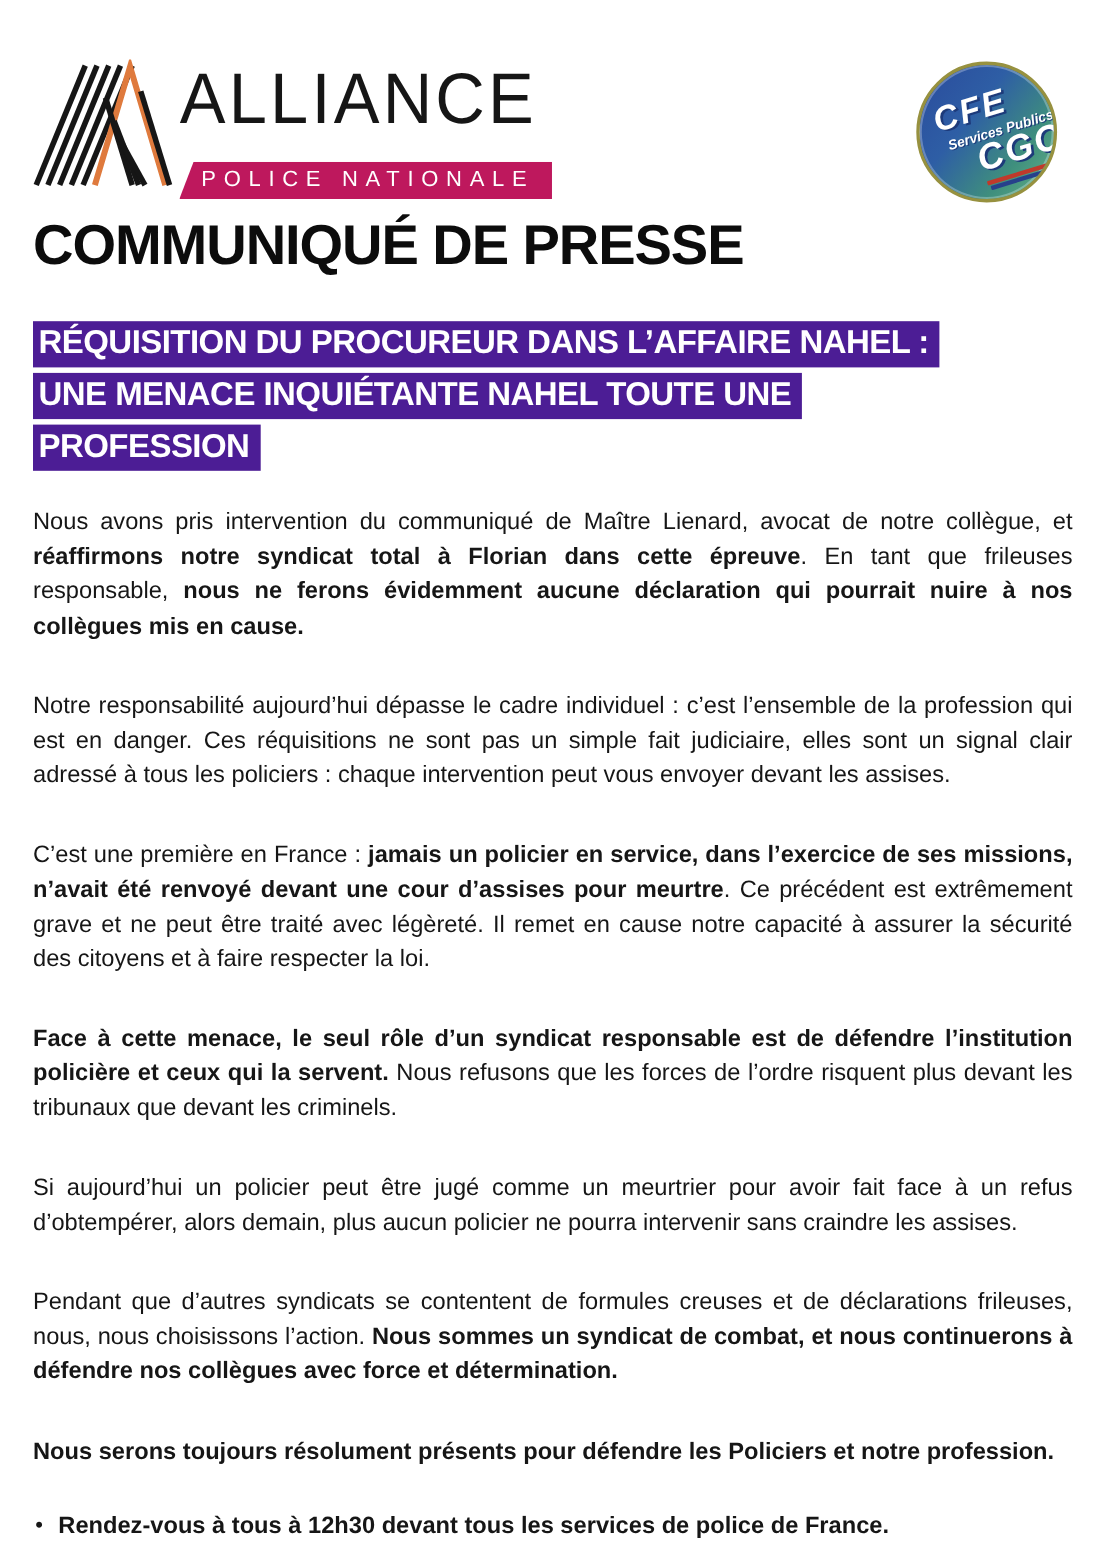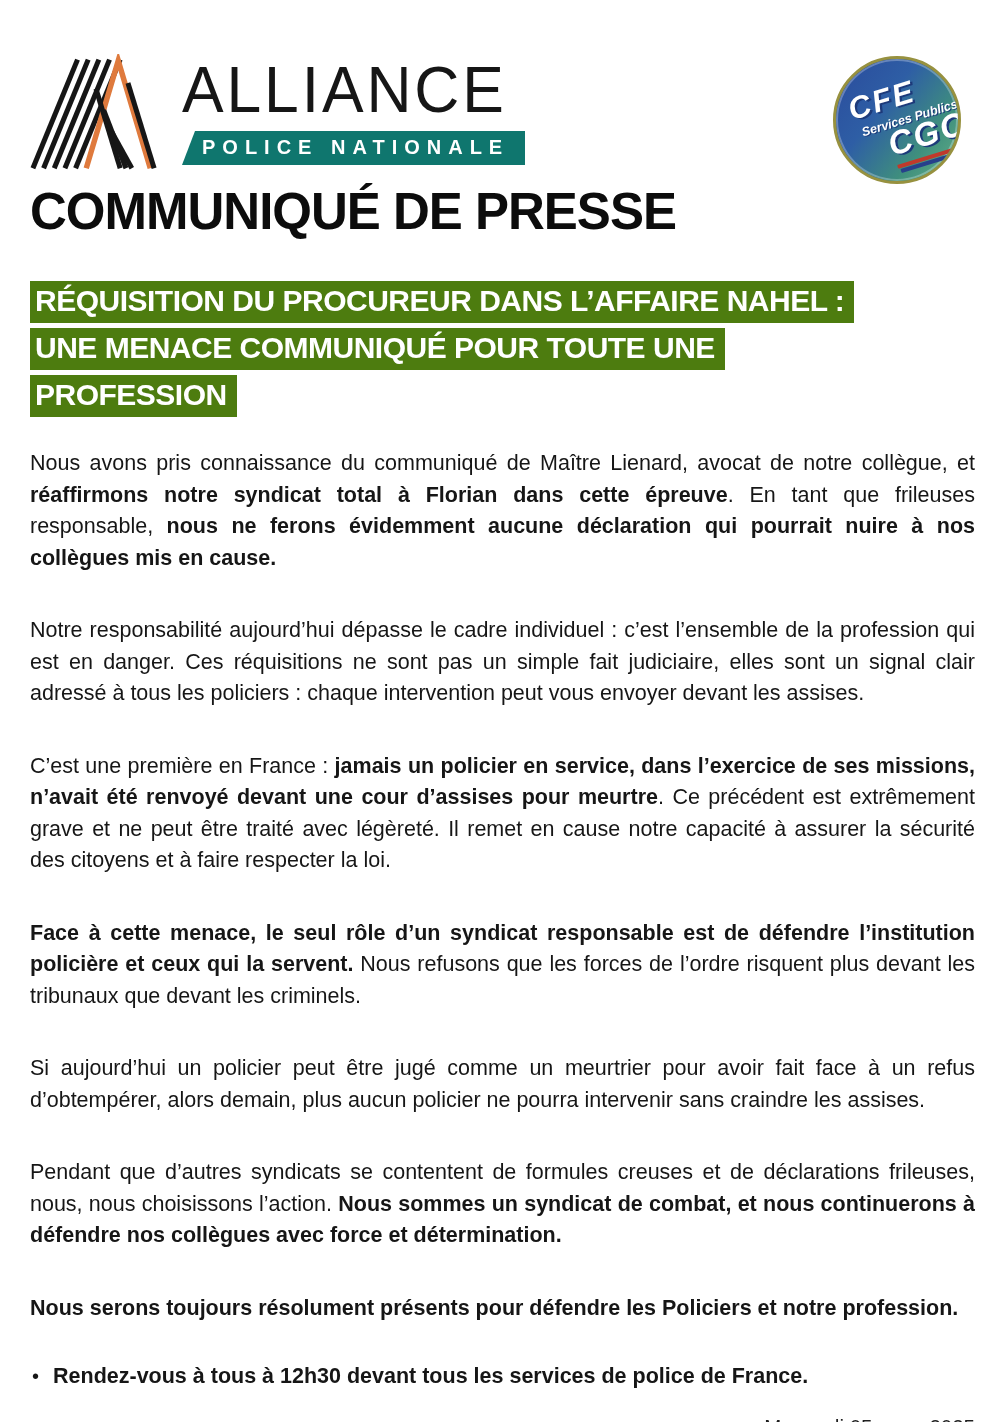--- a/index.html
+++ b/index.html
@@ -5,31 +5,31 @@
   html,body{margin:0;padding:0;background:#ffffff;}
   body{
     width:1005px;height:1422px;overflow:hidden;
     font-family:"Liberation Sans","DejaVu Sans",sans-serif;
     color:#111;position:relative;
   }
   .page{padding:0 30px;}
 
   
   .header{position:relative;padding-top:54px;}
-  .logo-row{display:flex;align-items:flex-start;gap:24px;}
+  .logo-row{display:flex;align-items:flex-start;gap:5px;text-align:right;}
   .logo-mark{width:128px;height:116px;flex:0 0 auto;}
   .logo-text-col{display:flex;flex-direction:column;margin-top:6px;}
   .wordmark{
     font-size:65px;line-height:60px;font-weight:400;color:#161616;
     letter-spacing:3px;transform:scaleX(0.96);transform-origin:left;
   }
   .pn-banner{
-    margin-top:11px;width:fit-content;
-    background:#0f766e;color:#ffffff;
-    font-size:20px;font-weight:700;letter-spacing:7px;
+    margin-top:27px;width:fit-content;
+    background:#be185d;color:#ffffff;
+    font-size:20px;font-weight:400;letter-spacing:7px;
     padding:5px 16px 6px 20px;
     clip-path:polygon(13px 0,100% 0,100% 100%,0 100%);
   }
   
   .badge{
     position:absolute;top:56px;right:14px;width:122px;height:122px;
     border-radius:50%;
     background:linear-gradient(128deg,#2b4f9e 8%,#2e5ea5 38%,#3f8f7d 72%,#66b289 100%);
     border:3px solid #97913f;
     box-shadow:inset 0 0 0 2px rgba(255,255,255,.28);
@@ -56,21 +56,21 @@
   .badge-line-blue{background:#27408b;left:50px;top:109px;}
 
   .doc-type{
     margin:12px 0 0 0;
     font-size:51px;font-weight:700;letter-spacing:-1px;color:#0c0c0c;
   }
 
   
   .headline{margin-top:40px;}
   .headline .bar{
-    display:inline-block;background:#4d7c0f;color:#ffffff;
+    display:inline-block;background:#4c1d95;color:#ffffff;
     font-size:30px;font-weight:700;letter-spacing:-0.5px;
     padding:3px 10px 5px 5px;margin-bottom:5px;
     white-space:nowrap;
   }
 
   
   .body-text{margin-top:26px;}
   .body-text p{
     margin:0 0 41px 0;
     font-size:21.5px;line-height:31.5px;color:#161616;
@@ -126,26 +126,26 @@
         <span class="badge-line-red"></span>
         <span class="badge-line-blue"></span>
       </div>
     </div>
 
     <h1 class="doc-type">COMMUNIQUÉ DE PRESSE</h1>
   </div>
 
   <div class="headline">
     <div><span class="bar">RÉQUISITION DU PROCUREUR DANS L’AFFAIRE NAHEL :</span></div>
-    <div><span class="bar">UNE MENACE COMMUNIQUÉ POUR TOUTE UNE</span></div>
+    <div><span class="bar">UNE MENACE INQUIÉTANTE NAHEL TOUTE UNE</span></div>
     <div><span class="bar">PROFESSION</span></div>
   </div>
 
   <div class="body-text">
-    <p><span>Nous avons pris connaissance du communiqué de Maître Lienard, avocat de notre collègue, et </span><span class="b">réaffirmons notre syndicat total à Florian dans cette épreuve</span><span>. En tant que frileuses responsable, </span><span class="b">nous ne ferons évidemment aucune déclaration qui pourrait nuire à nos collègues mis en cause.</span></p>
+    <p><span>Nous avons pris intervention du communiqué de Maître Lienard, avocat de notre collègue, et </span><span class="b">réaffirmons notre syndicat total à Florian dans cette épreuve</span><span>. En tant que frileuses responsable, </span><span class="b">nous ne ferons évidemment aucune déclaration qui pourrait nuire à nos collègues mis en cause.</span></p>
     <p><span>Notre responsabilité aujourd’hui dépasse le cadre individuel : c’est l’ensemble de la profession qui est en danger. Ces réquisitions ne sont pas un simple fait judiciaire, elles sont un signal clair adressé à tous les policiers : chaque intervention peut vous envoyer devant les assises.</span></p>
     <p><span>C’est une première en France : </span><span class="b">jamais un policier en service, dans l’exercice de ses missions, n’avait été renvoyé devant une cour d’assises pour meurtre</span><span>. Ce précédent est extrêmement grave et ne peut être traité avec légèreté. Il remet en cause notre capacité à assurer la sécurité des citoyens et à faire respecter la loi.</span></p>
     <p><span class="b">Face à cette menace, le seul rôle d’un syndicat responsable est de défendre l’institution policière et ceux qui la servent.</span><span> Nous refusons que les forces de l’ordre risquent plus devant les tribunaux que devant les criminels.</span></p>
     <p><span>Si aujourd’hui un policier peut être jugé comme un meurtrier pour avoir fait face à un refus d’obtempérer, alors demain, plus aucun policier ne pourra intervenir sans craindre les assises.</span></p>
     <p><span>Pendant que d’autres syndicats se contentent de formules creuses et de déclarations frileuses, nous, nous choisissons l’action. </span><span class="b">Nous sommes un syndicat de combat, et nous continuerons à défendre nos collègues avec force et détermination.</span></p>
     <p><span class="b">Nous serons toujours résolument présents pour défendre les Policiers et notre profession.</span></p>
 
     <div class="bullet-row">
       <span class="bullet-dot">•</span>
       <span class="bullet-text"><span class="b">Rendez-vous à tous à 12h30 devant tous les services de police de France.</span></span>

